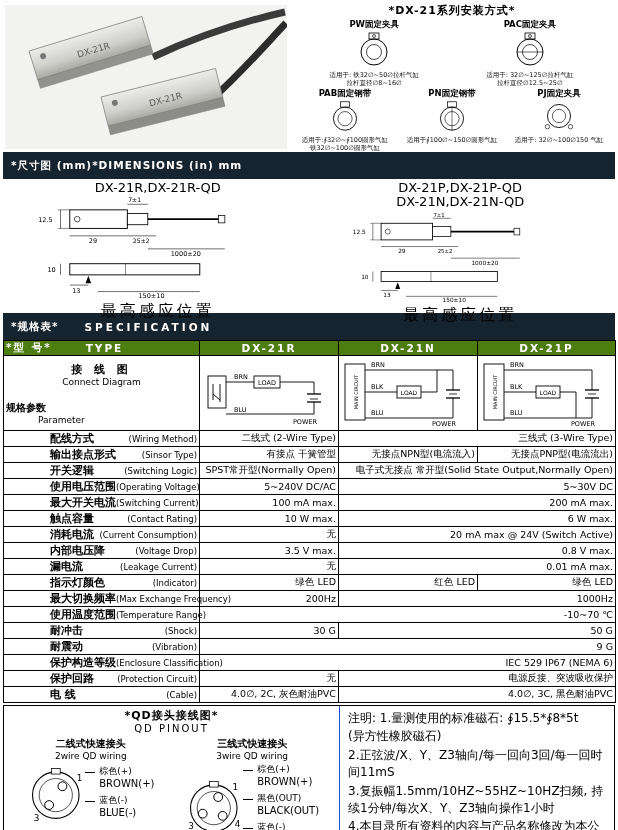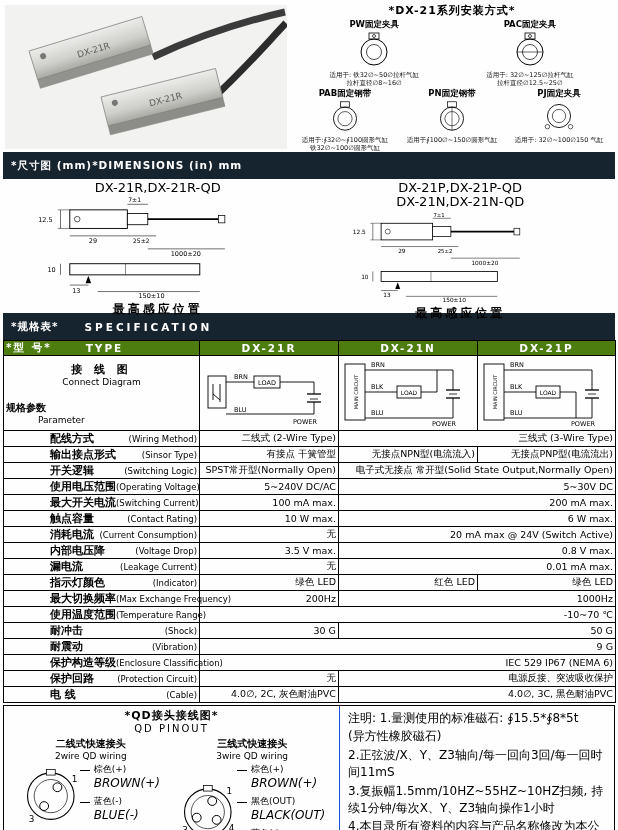--- a/index.html
+++ b/index.html
@@ -20,21 +20,21 @@
 
   
   .bar { height:27px; background:#16242f; color:#fff; display:flex; align-items:center;
          padding:0 8px; font-size:10.5px; font-weight:bold; letter-spacing:1px; }
   .bar .bar-en { margin-left:26px; letter-spacing:3px; }
 
   
   .dims { height:134px; display:flex; justify-content:space-evenly; padding-top:2px; }
   .dim-group { width:295px; text-align:center; }
   .dim-title { font-size:13px; line-height:1.1; }
-  .max-sense { font-weight:bold; font-size:12px; letter-spacing:3px; margin-top:-2px; }
+  .max-sense { font-weight:normal; font-size:16px; letter-spacing:3px; margin-top:-2px; }
 
   
   table.spec { width:612px; border-collapse:collapse; table-layout:fixed; }
   table.spec th, table.spec td { border:1px solid #000; height:15px; padding:0 2px; font-size:9.5px; }
   table.spec thead th { background:#4d7c0f; color:#fff; font-size:10.5px; letter-spacing:2px; font-weight:bold; }
   th.model-cell { text-align:left; }
   .model-inner { display:flex; align-items:center; }
   .model-inner .en { margin-left:34px; }
   td.diagram-cell { height:78px; vertical-align:middle; text-align:center; padding:1px; }
   th.diagram-label { vertical-align:middle; font-weight:normal; }
@@ -57,21 +57,21 @@
   .qd-title-en { font-size:10px; letter-spacing:2px; }
   .qd-cols { display:flex; justify-content:space-evenly; margin-top:3px; }
   .qd-col { width:48%; }
   .qd-sub-zh { font-size:10px; font-weight:bold; }
   .qd-sub-en { font-size:9px; margin-bottom:2px; }
   .qd-diagram { display:flex; align-items:center; justify-content:center; gap:4px; }
   .pin-labels { text-align:left; }
   .pin { margin-bottom:5px; padding-left:6px; border-left:6px solid #000; border-left-width:0; position:relative; }
   .pin::before { content:""; position:absolute; left:-8px; top:7px; width:10px; height:1px; background:#000; }
   .pin .zh { display:block; font-size:9px; }
-  .pin .en { display:block; font-size:12px;font-style:italic; }
+  .pin .en { display:block; font-size:10px; }
   .notes { flex:1; padding:4px 6px 0 8px; text-align:left; font-size:12px; line-height:1.45; }
   .notes div { margin-bottom:1px; }
 
   svg text { font-family:"DejaVu Sans","Liberation Sans",sans-serif; }
 </style>
 </head>
 <body>
 
 <div class="page">
 

